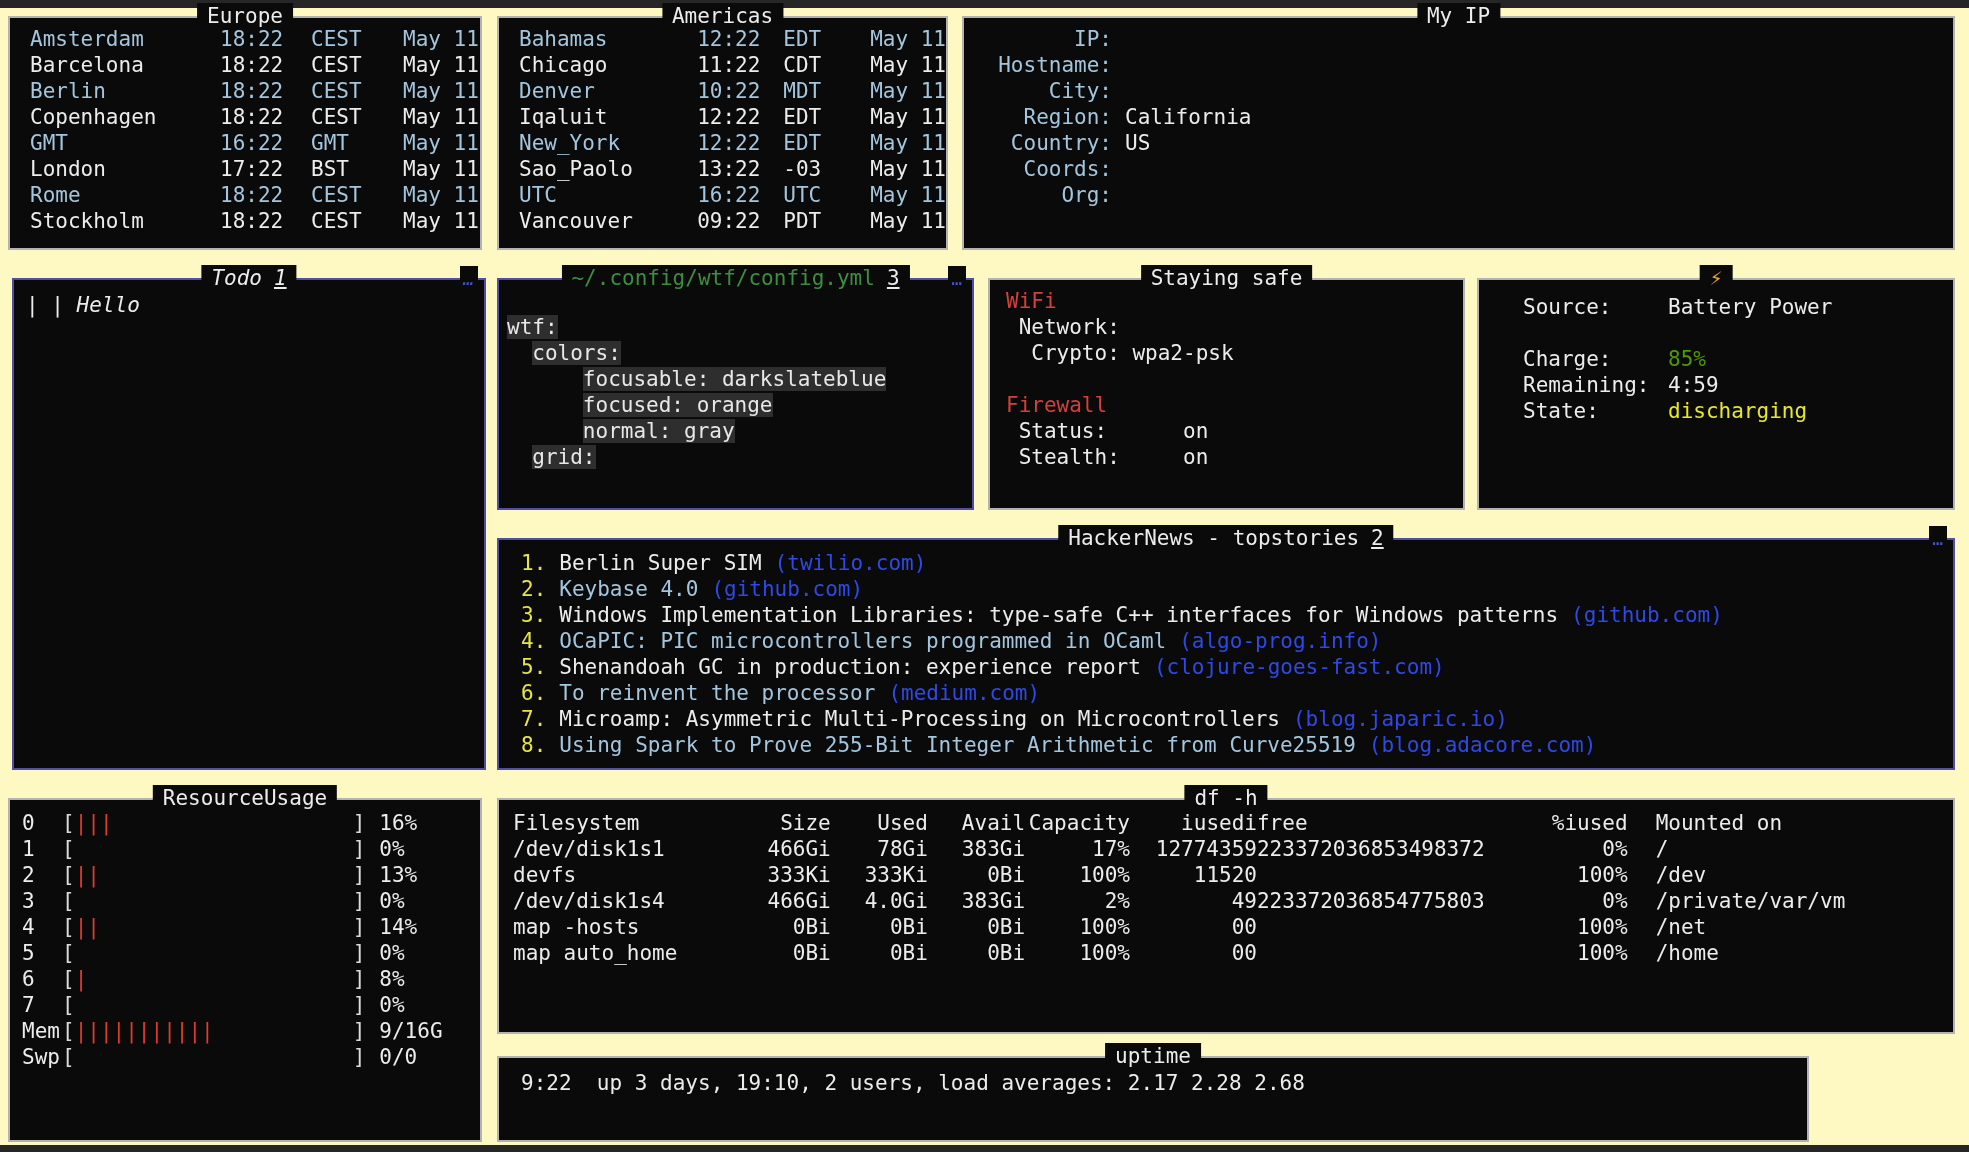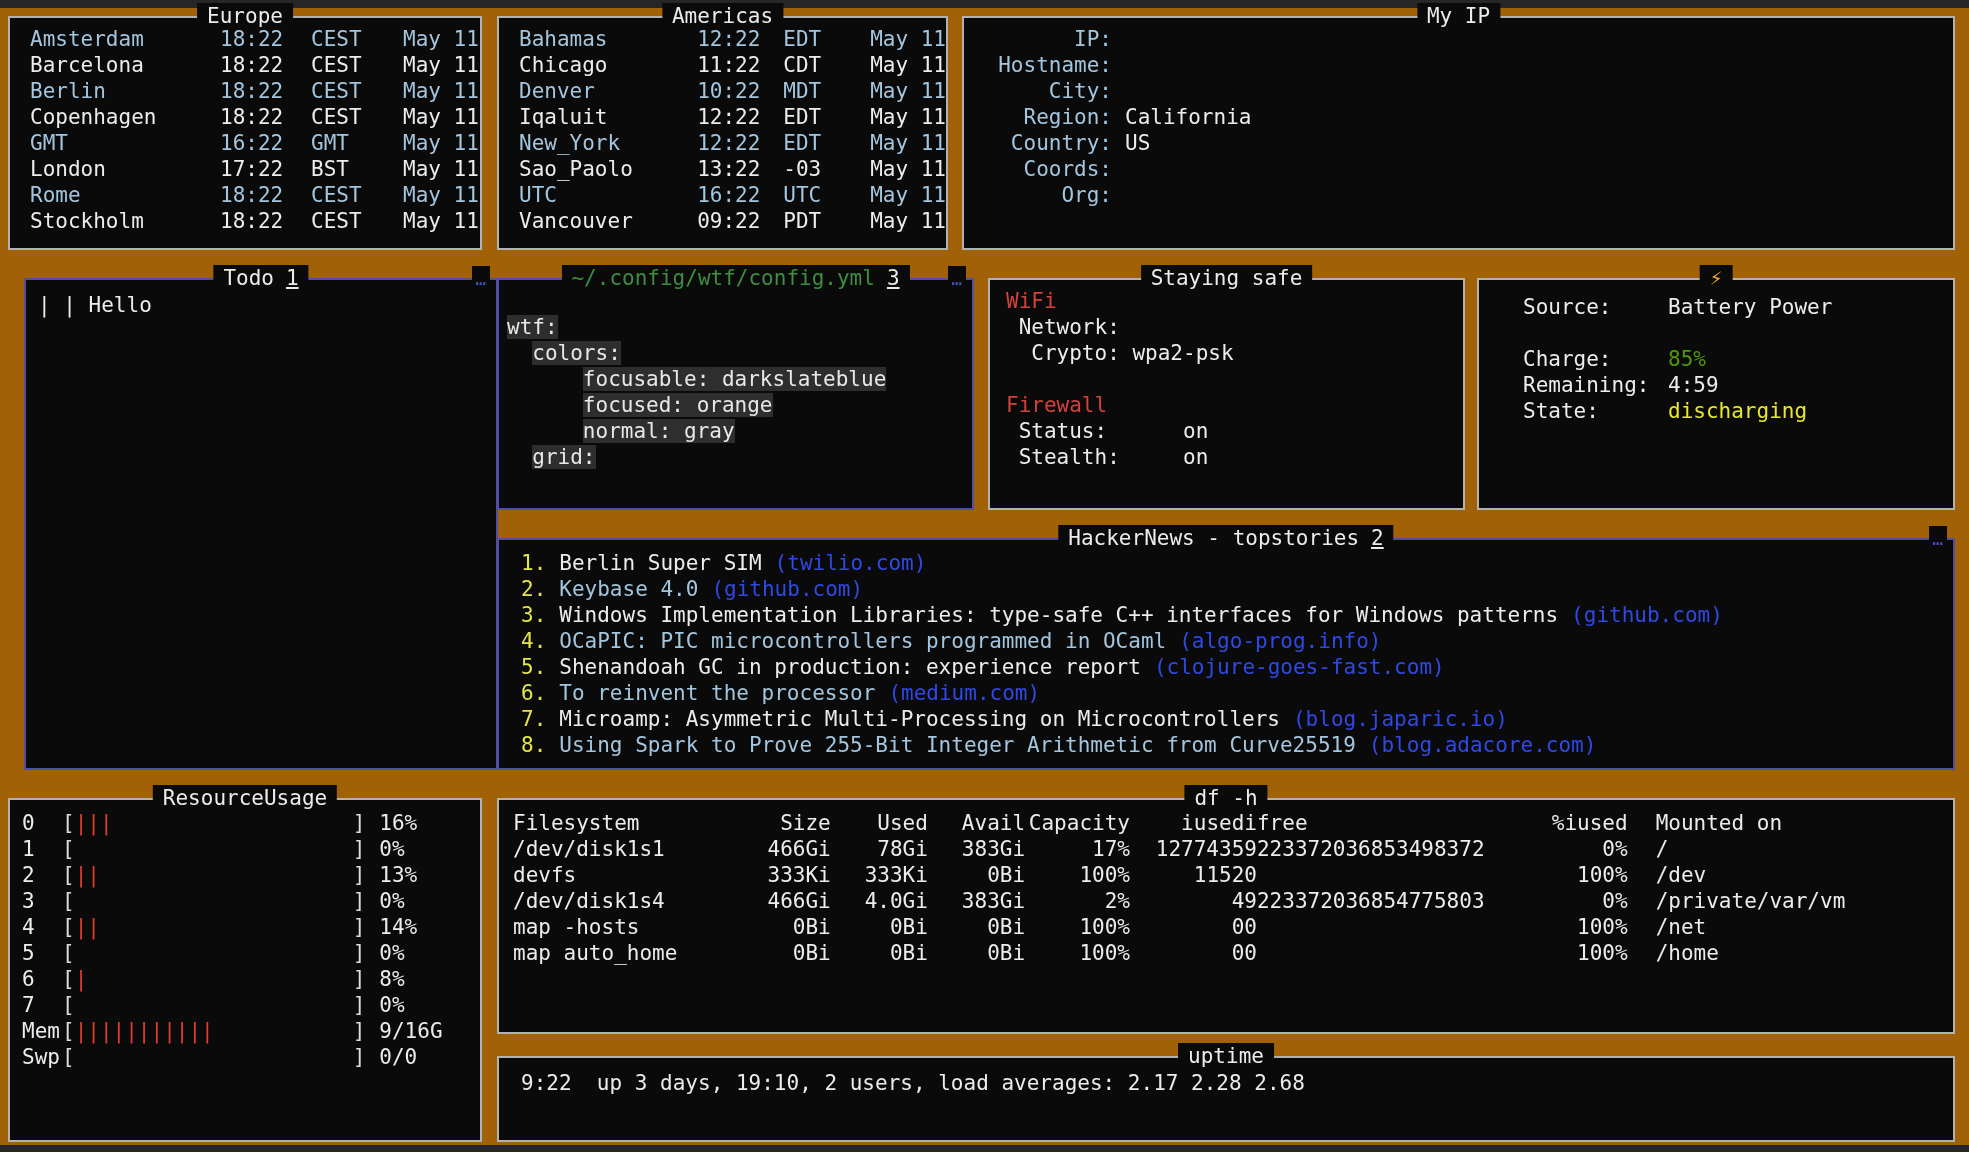--- a/index.html
+++ b/index.html
@@ -1,16 +1,16 @@
 <!DOCTYPE html>
 <html><head>
 <meta charset="utf-8">
 <style>
   html,body{margin:0;padding:0;background:#0a0a0a;}
-  #screen{position:relative;width:1969px;height:1152px;background:#a16207;overflow:hidden;
+  #screen{position:relative;width:1969px;height:1152px;background:#fef9c3;overflow:hidden;
           font-family:"DejaVu Sans Mono",monospace;font-size:21px;line-height:26px;color:#ececec;}
   .edge-strip{position:absolute;left:0;width:100%;background:#262626;}
   #edge-top{top:0;height:8px;}
   #edge-bottom{bottom:0;height:7px;}
 
   .panel{position:absolute;border:2px solid #b2b2b2;background:#0a0a0a;box-sizing:border-box;}
   .panel.focusable{border-color:#514fa5;}
   .panel-title{position:absolute;top:-15px;left:50%;transform:translateX(-50%);
                background:#0a0a0a;padding:0 10px;white-space:nowrap;color:#ececec;}
   .panel-title .num{text-decoration:underline;margin-left:12px;color:#ececec;}
@@ -134,21 +134,21 @@
       <div class="ip-row"><span class="ip-label">IP:</span><span class="ip-value"></span></div>
       <div class="ip-row"><span class="ip-label">Hostname:</span><span class="ip-value"></span></div>
       <div class="ip-row"><span class="ip-label">City:</span><span class="ip-value"></span></div>
       <div class="ip-row"><span class="ip-label">Region:</span><span class="ip-value">California</span></div>
       <div class="ip-row"><span class="ip-label">Country:</span><span class="ip-value">US</span></div>
       <div class="ip-row"><span class="ip-label">Coords:</span><span class="ip-value"></span></div>
       <div class="ip-row"><span class="ip-label">Org:</span><span class="ip-value"></span></div>
     </div>
   </div>
 
-  <div class="panel focusable" style="left:24px;top:278px;width:474px;height:492px;">
+  <div class="panel focusable" style="left:12px;top:278px;width:474px;height:492px;font-style:italic;">
     <div class="panel-title"><span>Todo</span><span class="num">1</span></div>
     <div class="more-dots">…</div>
     <div class="todo-body">
       <div class="line">| | Hello</div>
     </div>
   </div>
 
   <div class="panel focusable" style="left:497px;top:278px;width:477px;height:232px;">
     <div class="panel-title green-title"><span>~/.config/wtf/config.yml</span><span class="num">3</span></div>
     <div class="more-dots">…</div>
@@ -284,19 +284,19 @@
             <span class="df-td df-c4">100%</span>
             <span class="df-td df-c5">0</span>
             <span class="df-td df-c6">0</span>
             <span class="df-td df-c7">100%</span>
             <span class="df-td df-c8">/home</span>
         </div>
       </div>
     </div>
   </div>
 
-  <div class="panel" style="left:497px;top:1056px;width:1458px;height:86px;">
+  <div class="panel" style="left:497px;top:1056px;width:1312px;height:86px;">
     <div class="panel-title">uptime</div>
     <div class="up-body">
       <div class="line">9:22  up 3 days, 19:10, 2 users, load averages: 2.17 2.28 2.68</div>
     </div>
   </div>
 </div>
 
 </body></html>

